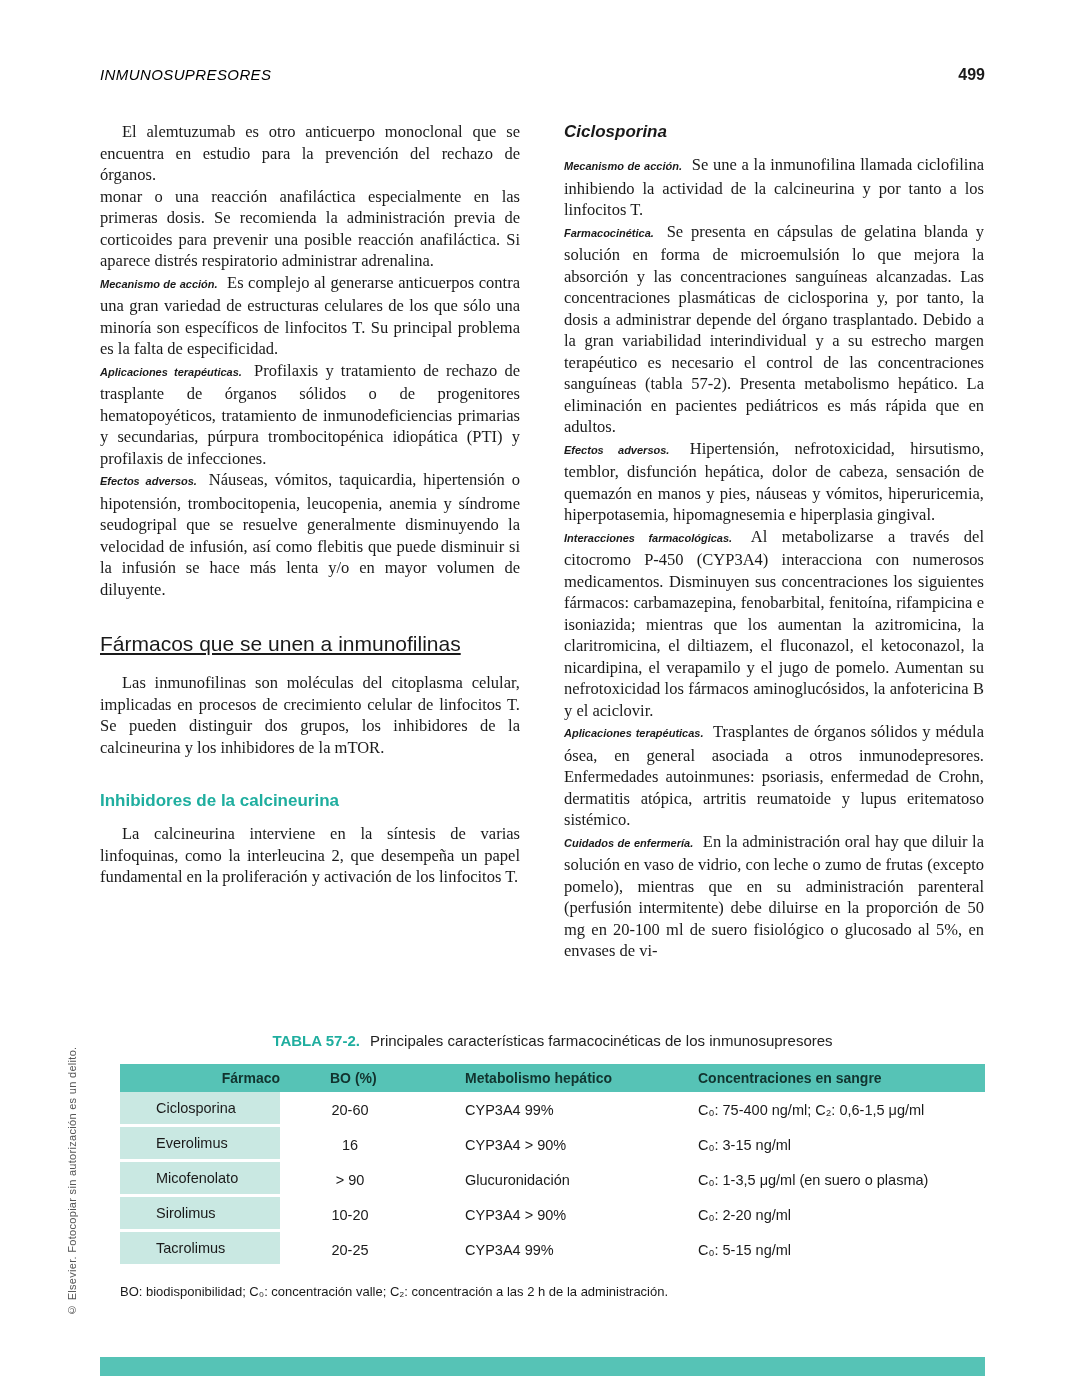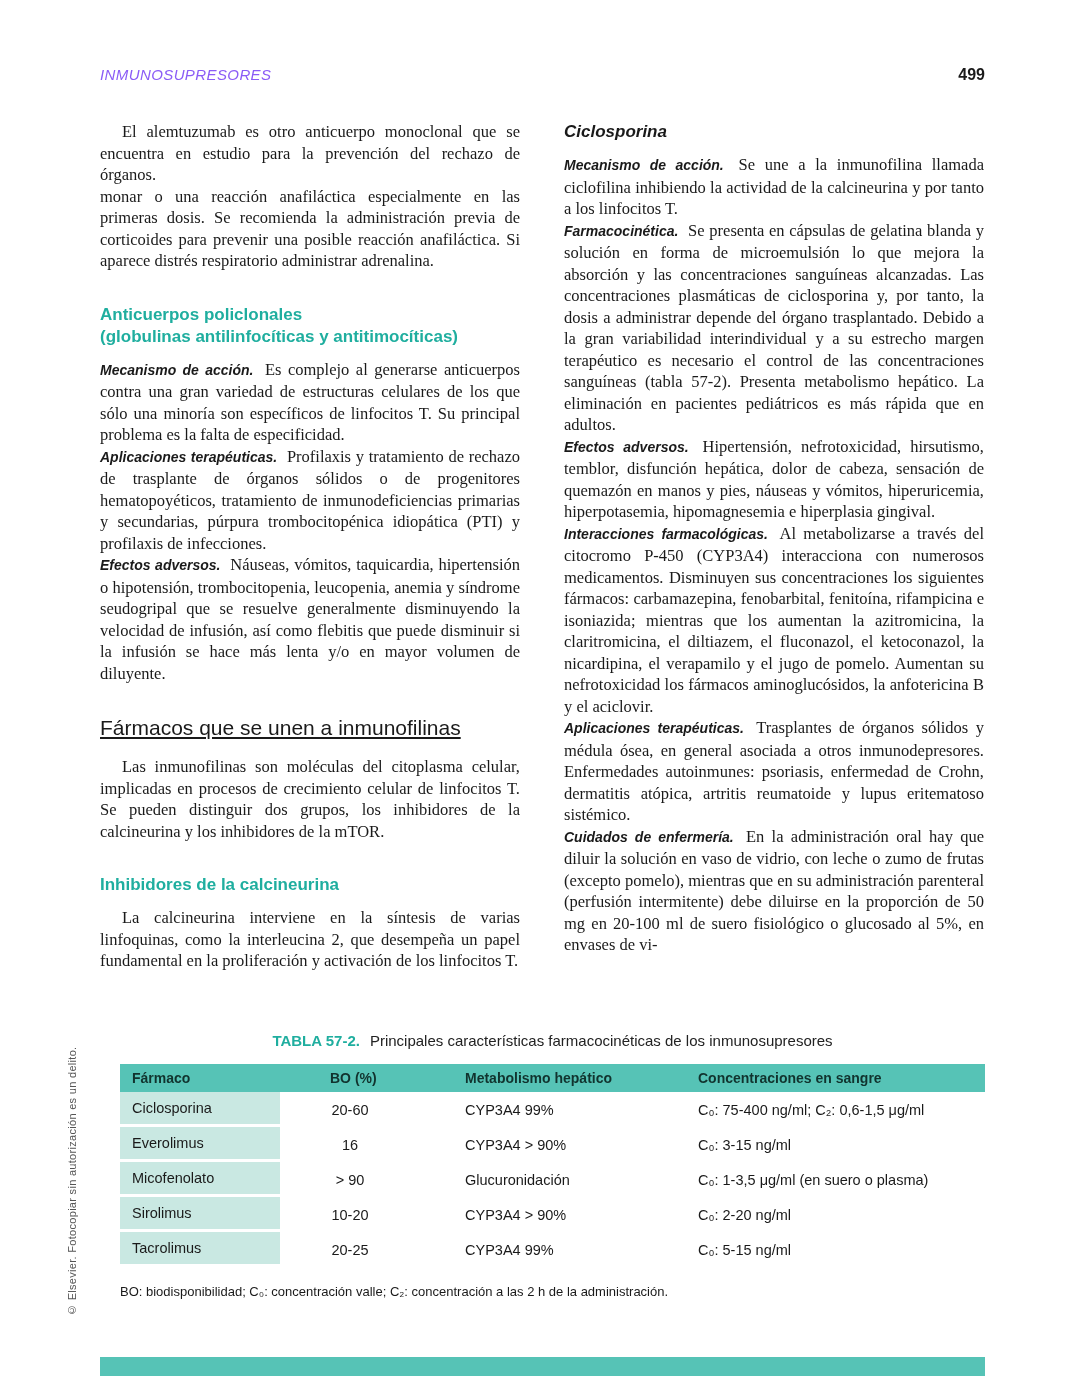--- a/index.html
+++ b/index.html
@@ -14,21 +14,21 @@
   }
 
   
   .page-header {
     position: absolute;
     top: 66px; left: 100px; width: 885px;
     display: flex; justify-content: space-between; align-items: baseline;
   }
   .running-title {
     font: italic 15px "Liberation Sans", sans-serif;
-    color: #8b5cf6; letter-spacing: 0.4px;
+    color: #000000; letter-spacing: 0.4px;
   }
   .page-number {
     font: bold 16px "Liberation Sans", sans-serif;
     color: #1a1a1a;
   }
 
   
   .columns {
     position: absolute; top: 121px; left: 100px; width: 884px;
     display: flex; gap: 44px; align-items: flex-start;
@@ -39,21 +39,21 @@
     font-size: 16.5px; line-height: 21.5px;
     color: #1a1a1a; text-align: justify;
   }
   .col p { margin: 0; }
   .mt-para { margin-top: 11px; }
   .indent { text-indent: 22px; }
   .runin { margin-top: 11px; }
   .runin-label {
     font-family: "Liberation Sans", sans-serif;
     font-weight: bold; font-style: italic;
-    font-size: 14px; margin-right: 5px; margin-top: 14px;
+    font-size: 11px; margin-right: 5px; margin-top: 14px;
   }
   .teal-heading {
     margin: 32px 0 11px;
     font: bold 17px/22px "Liberation Sans", sans-serif;
     color: #1fae9f; text-align: left;
   }
   .major-heading {
     margin: 31px 0 15px;
     font: 400 21px/26px "Liberation Sans", sans-serif;
     color: #1a1a1a; text-align: left; text-decoration: underline;
@@ -94,21 +94,21 @@
   }
   .thead {
     background: #56c3b6;
     height: 28px;
     font-weight: bold; font-size: 14px; color: #11332e;
   }
   .drow {
     height: 35px; font-size: 14.5px; color: #1a1a1a; background: #ffffff;
   }
   .tcell { overflow: hidden; white-space: nowrap; }
-  .c1 { padding-left: 12px; }
+  .c1 { padding-left: 36px; text-align: right; }
   .c2 { text-align: center; }
   .c3 { padding-left: 45px; }
   .c4 { padding-left: 48px; }
   .thead .c2 { text-align: left; padding-left: 50px; }
   .drow .c1 {
     background: #c9e8e2;
     height: 100%;
     display: flex; align-items: center;
     border-bottom: 3px solid #ffffff;
   }
@@ -136,24 +136,20 @@
   </header>
 
   <div class="copyright-vertical">© Elsevier. Fotocopiar sin autorización es un delito.</div>
 
   <main class="columns">
 
     <section class="col">
       <p class="body-para indent mt-para">El alemtuzumab es otro anticuerpo monoclonal que se encuentra en estudio para la prevención del rechazo de órganos.</p>
       <p class="body-para">monar o una reacción anafiláctica especialmente en las primeras dosis. Se recomienda la administración previa de corticoides para prevenir una posible reacción anafiláctica. Si aparece distrés respiratorio administrar adrenalina.</p>
 
-      <h2 class="teal-heading">
-        <span>Anticuerpos policlonales</span><br>
-        <span>(globulinas antilinfocíticas y antitimocíticas)</span>
-      </h2>
 
       <p class="body-para runin"><span class="runin-label">Mecanismo de acción.</span> <span>Es complejo al generarse anticuerpos contra una gran variedad de estructuras celulares de los que sólo una minoría son específicos de linfocitos T. Su principal problema es la falta de especificidad.</span></p>
 
       <p class="body-para runin"><span class="runin-label">Aplicaciones terapéuticas.</span> <span>Profilaxis y tratamiento de rechazo de trasplante de órganos sólidos o de progenitores hematopoyéticos, tratamiento de inmunodeficiencias primarias y secundarias, púrpura trombocitopénica idiopática (PTI) y profilaxis de infecciones.</span></p>
 
       <p class="body-para runin"><span class="runin-label">Efectos adversos.</span> <span>Náuseas, vómitos, taquicardia, hipertensión o hipotensión, trombocitopenia, leucopenia, anemia y síndrome seudogripal que se resuelve generalmente disminuyendo la velocidad de infusión, así como flebitis que puede disminuir si la infusión se hace más lenta y/o en mayor volumen de diluyente.</span></p>
 
       <h1 class="major-heading">Fármacos que se unen a inmunofilinas</h1>
 
       <p class="body-para indent">Las inmunofilinas son moléculas del citoplasma celular, implicadas en procesos de crecimiento celular de linfocitos T. Se pueden distinguir dos grupos, los inhibidores de la calcineurina y los inhibidores de la mTOR.</p>

